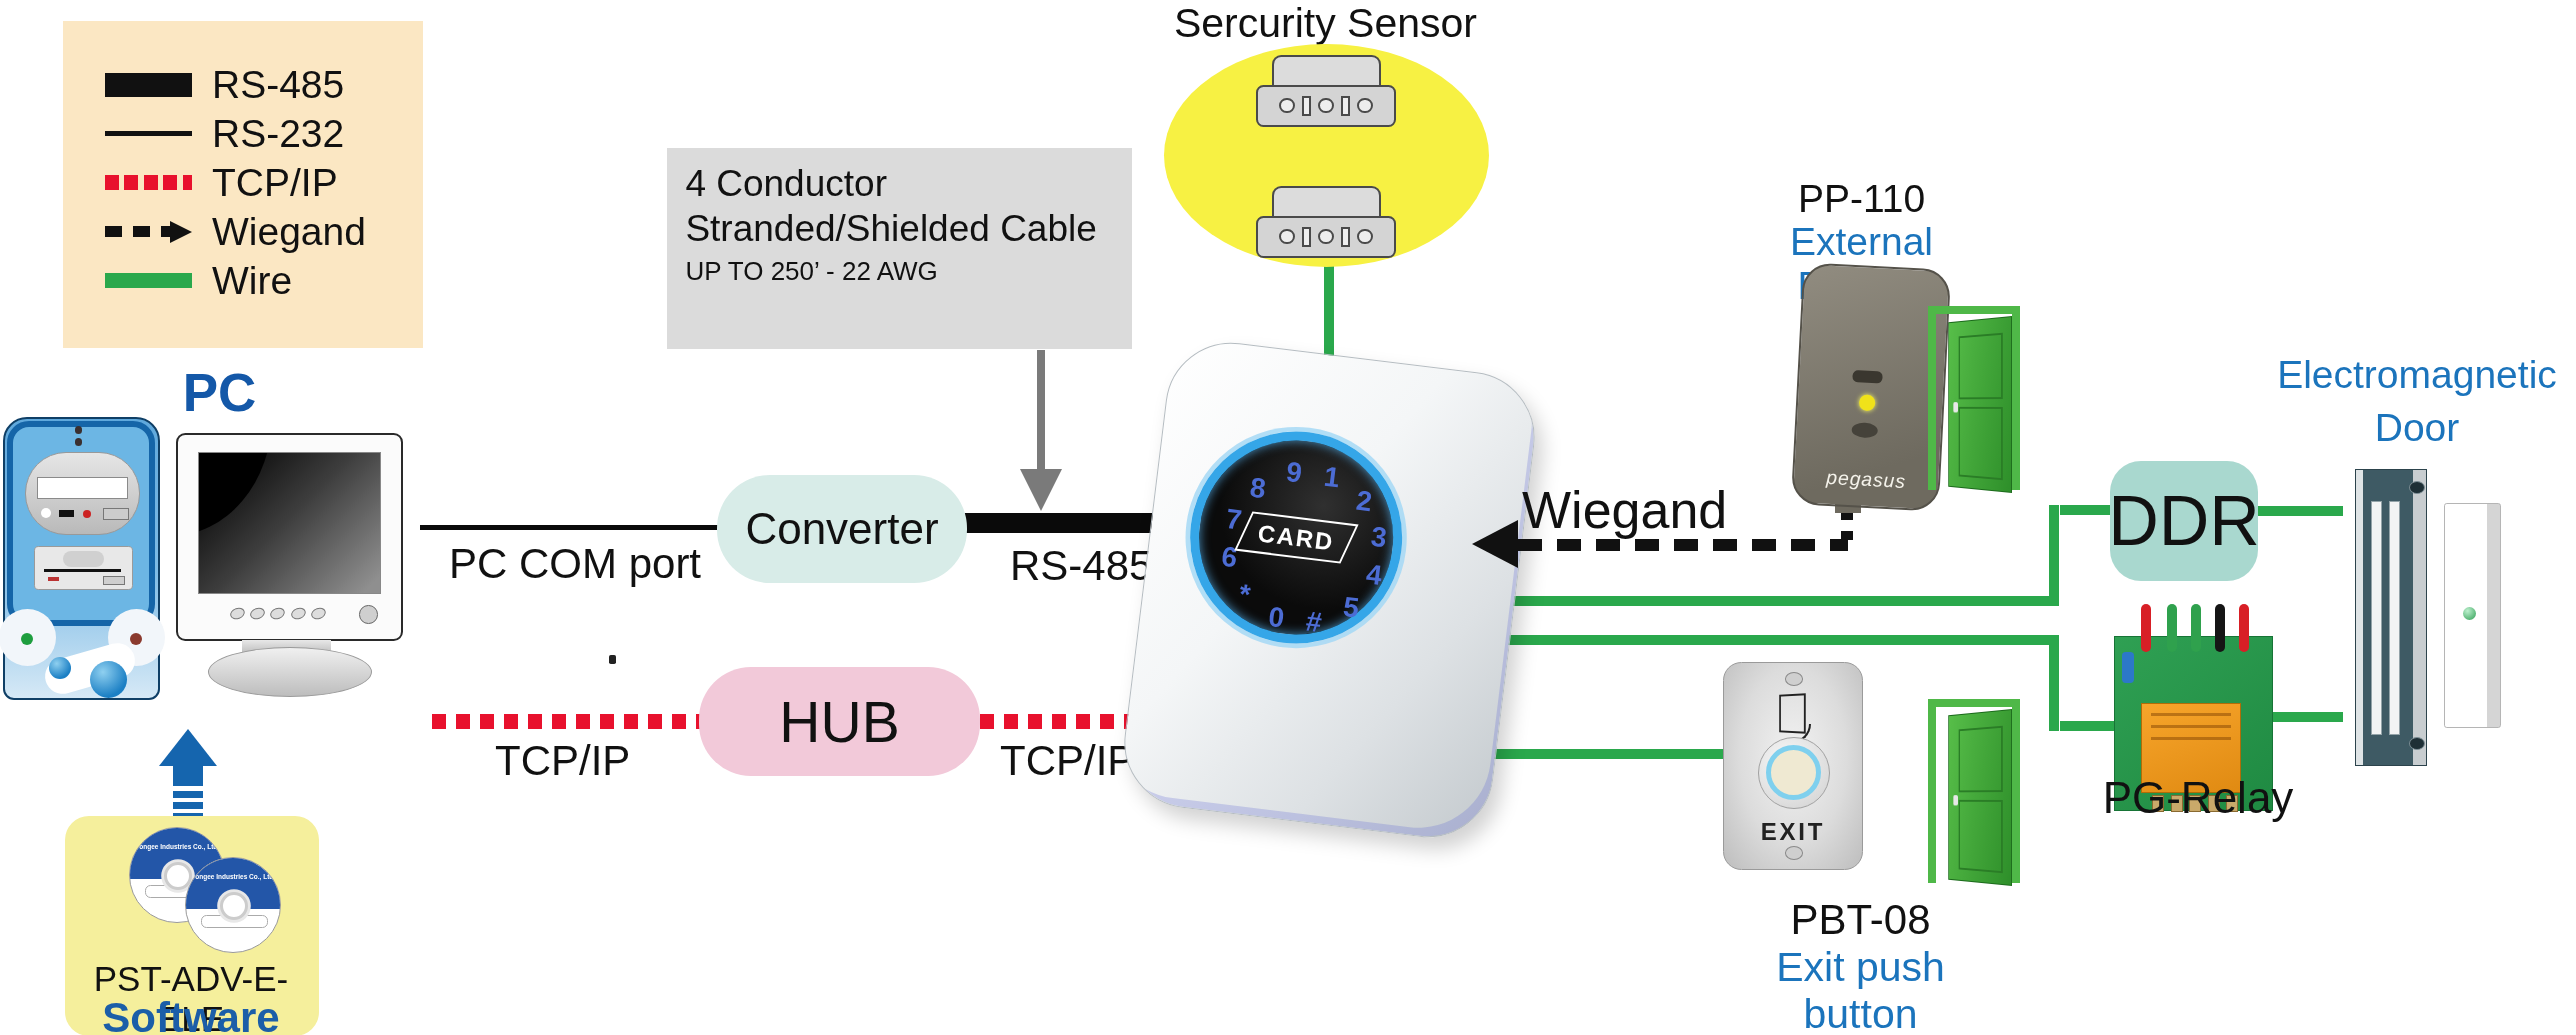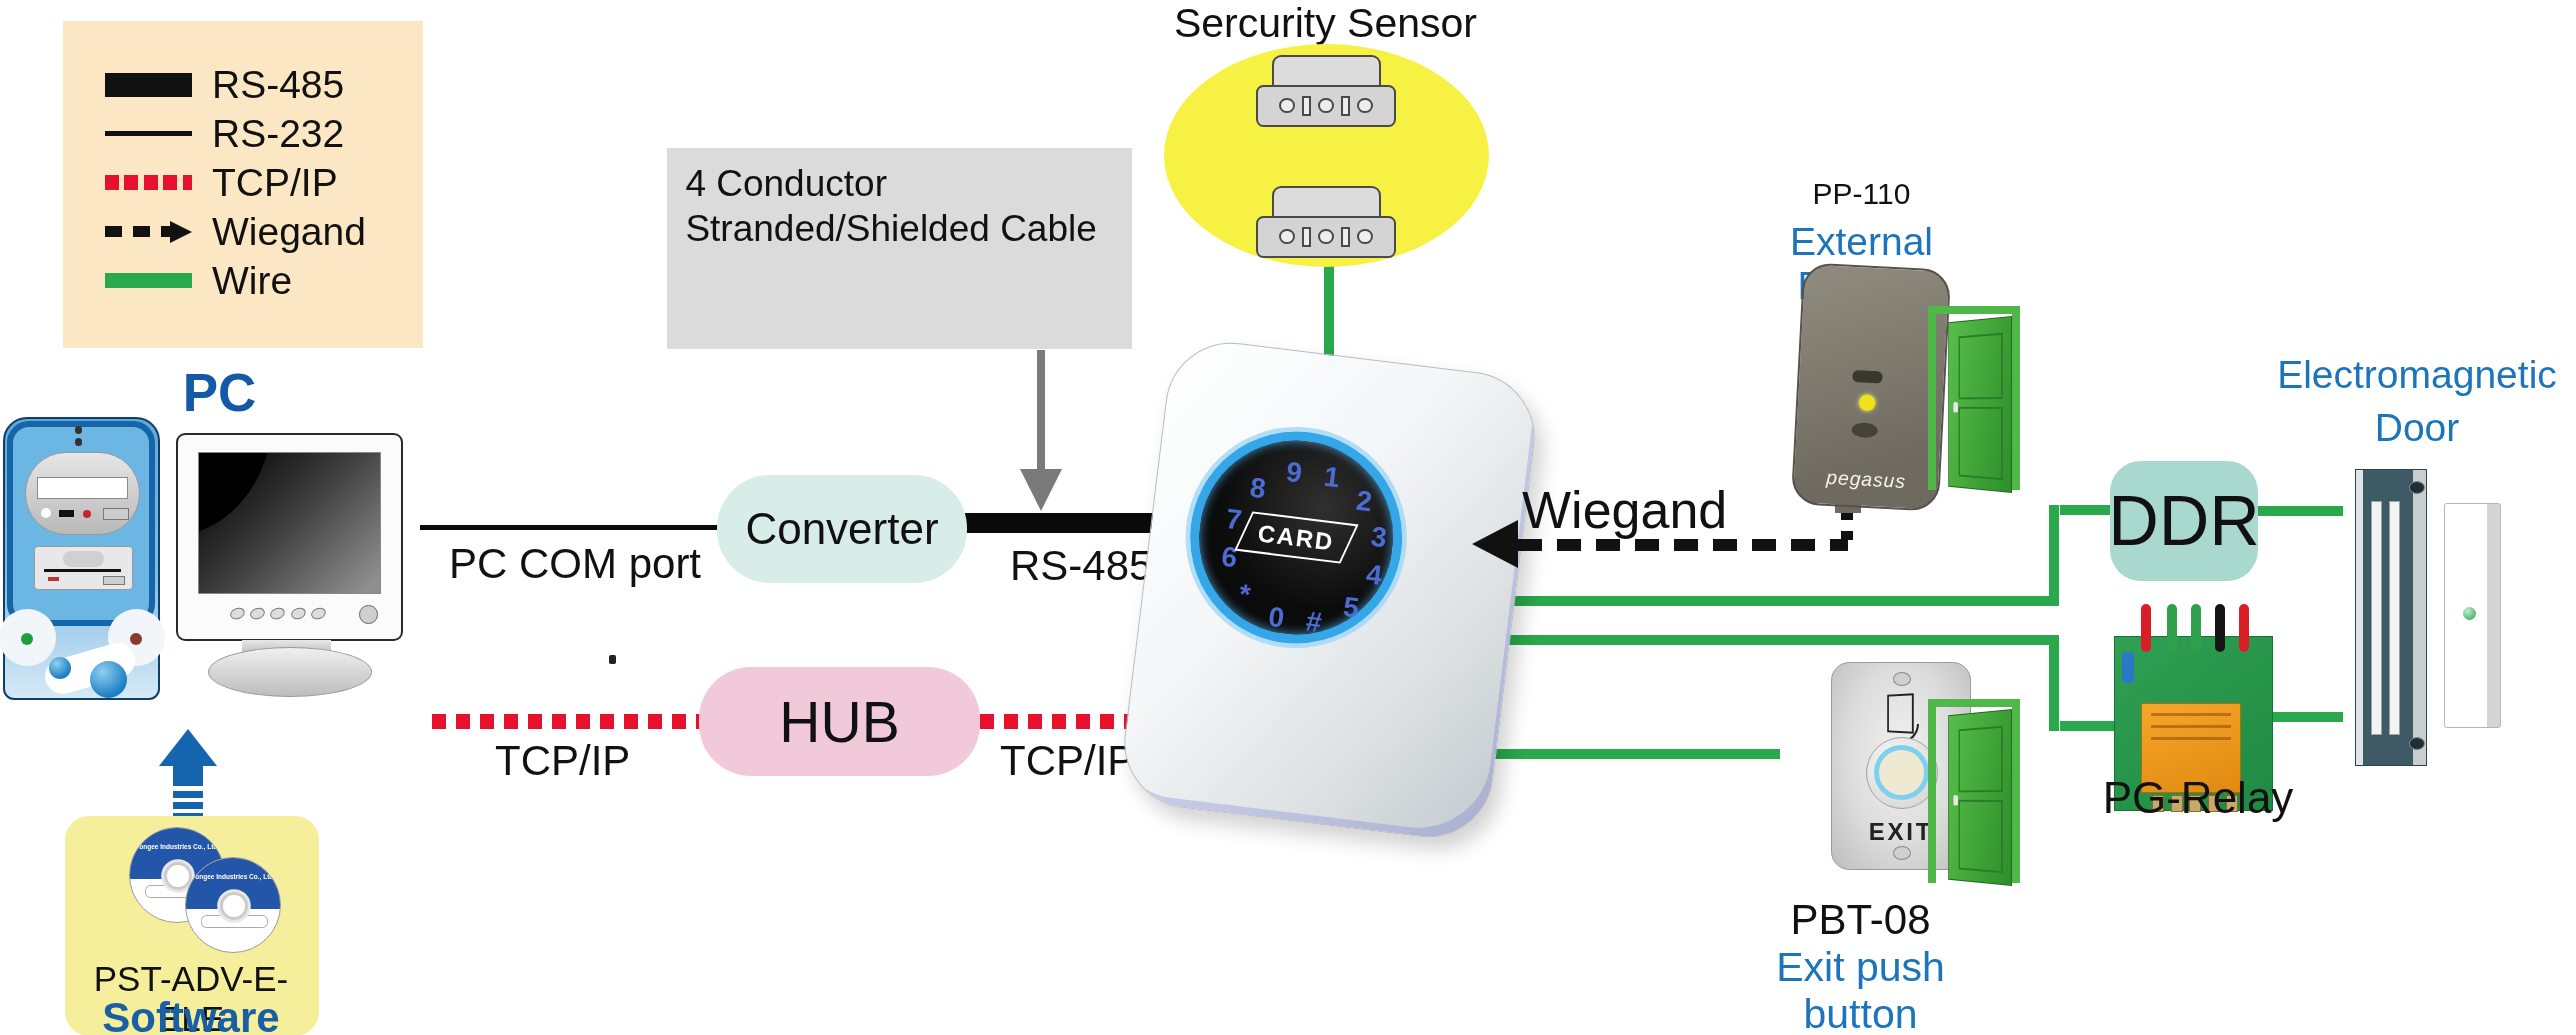--- a/index.html
+++ b/index.html
@@ -152,21 +152,21 @@
   .lock-bar{left:2355px;top:469px;width:72px;height:297px;background:linear-gradient(90deg,#dfe4e6 0 7.4px,#3E5A64 7.4px 57px,#c8cdd0 57px);
      border:0.9px solid #2c434c;box-sizing:border-box;}
   .lock-bar .slot{position:absolute;top:31px;width:9.2px;height:232px;background:#f2f4f4;border:0.9px solid #93a3a8;}
   .lock-bar .screw{position:absolute;left:53px;width:14px;height:11px;border-radius:50%;background:#1e2f36;border:1.8px solid #7c8d94;}
   .armature{left:2444px;top:503px;width:57px;height:225px;background:linear-gradient(90deg,#ffffff 0 42px,#d5d5d5 42px);
      border:0.9px solid #b5b5b5;border-radius:2.8px;box-sizing:border-box;}
   .armature .pip{position:absolute;left:18.4px;top:103px;width:13px;height:13px;border-radius:50%;
      background:radial-gradient(circle at 35% 30%,#bdf0ce,#2E9E53);}
 
   
-  .plate{left:1831px;top:662px;width:140px;height:208px;border-radius:18.4px;border:1.8px solid #9a9a9a;
+  .plate{left:1723px;top:662px;width:140px;height:208px;border-radius:18.4px;border:1.8px solid #9a9a9a;
      background:radial-gradient(ellipse at 50% 45%,#F2F2F2 0%,#DCDCDC 55%,#BDBDBD 100%);box-sizing:border-box;}
   .plate .screw{position:absolute;left:61px;width:18.4px;height:14px;border-radius:50%;
      background:#cfcfcf;border:1.8px solid #8a8a8a;box-sizing:border-box;}
   .plate .di{position:absolute;left:53px;top:31px;width:29.5px;height:39px;border:2.8px solid #222;
      box-sizing:border-box;transform:perspective(184px) rotateY(-28deg);}
   .plate .arc{position:absolute;left:61px;top:61px;width:24px;height:16.6px;border-bottom:2.8px solid #222;
      border-right:2.8px solid #222;border-radius:0 0 24px 0;}
   .plate .bout{position:absolute;left:34px;top:74px;width:72px;height:72px;border-radius:50%;
      background:radial-gradient(circle at 40% 35%,#fafafa,#cfcfcf);border:1.8px solid #a0a0a0;box-sizing:border-box;}
   .plate .bring{position:absolute;left:6.5px;top:6.5px;width:55px;height:55px;border-radius:50%;
@@ -239,20 +239,21 @@
       <span class="term-b"></span>
       <span class="term-c"></span>
       <span class="term-b"></span>
       <span class="term-c"></span>
     </div>
   </div>
 
   <div class="abs note">
     <div class="note-title">4 Conductor</div>
     <div class="note-title">Stranded/Shielded Cable</div>
+    <div class="note-spec">UP TO 250’ - 22 AWG</div>
   </div>
   <div class="abs note-arrow-line"></div>
   <div class="abs note-arrow-head"></div>
 
   <div class="abs pc-label">PC</div>
   <div class="abs tower">
     <div class="bezel"></div>
     <span class="dot" style="top:7.4px;"></span>
     <span class="dot" style="top:19.4px;"></span>
     <div class="drive">
@@ -337,21 +338,21 @@
         <span>CARD</span>
       </div>
     </div>
   </div>
 
   <div class="abs wieg-label">Wiegand</div>
   <div class="abs wieg-line"></div>
   <div class="abs wieg-head"></div>
   <div class="abs wieg-stub"></div>
 
-  <div class="abs dev-label" style="left:1723px;top:177px;width:277px;font-size:30px;">PP-110</div>
+  <div class="abs dev-label" style="left:1723px;top:177px;width:277px;font-size:39px;">PP-110</div>
   <div class="abs dev-label blue" style="left:1723px;top:220px;width:277px;font-size:39px;">External Reader</div>
   <div class="abs reader-tab"></div>
   <div class="abs reader">
     <div class="slot1"></div>
     <div class="led"></div>
     <div class="slot2"></div>
     <div class="brand">pegasus</div>
   </div>
   <div class="abs door" style="left:1928px;top:306px;">
     <div class="leaf">

